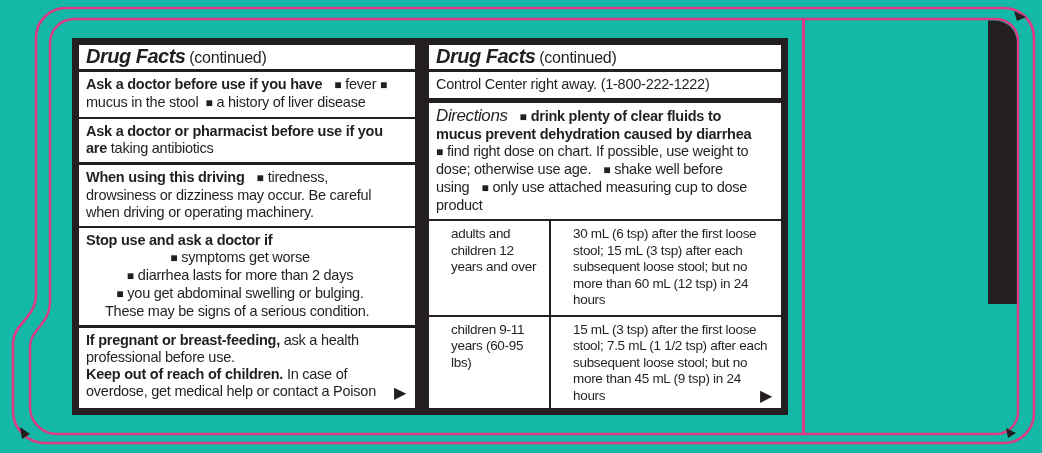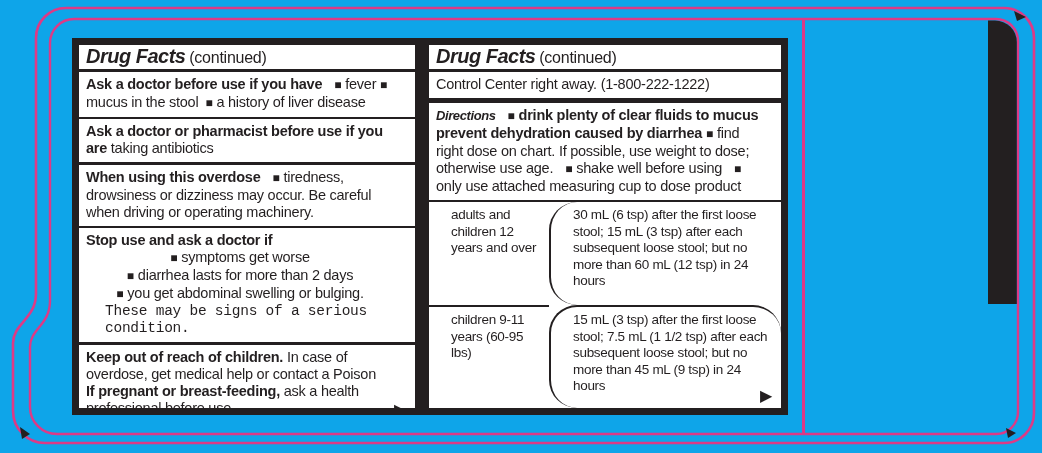--- a/index.html
+++ b/index.html
@@ -1,19 +1,19 @@
 <!DOCTYPE html>
 <html style="--pink: #dd3a86; --ink: #231f20;"><head>
 <meta charset="utf-8">
 <style>
   :root { --pink:#dd3a86; --ink:#231f20; }
   * { box-sizing: border-box; }
   html,body { margin:0; padding:0; background:#ffffff; }
   .stage {
-    position:relative; width:1042px; height:453px; background:#0ea5e9;
+    position:relative; width:1042px; height:453px; background:#14b8a6;
     font-family:"Liberation Sans", sans-serif; color:var(--ink);
     overflow:hidden;
   }
   .diecut { position:absolute; left:0; top:0; width:1042px; height:453px; }
   .diecut .outline { fill:none; stroke:var(--pink); }
   .panel {
     position:absolute; top:38px; height:377px;
     border:7px solid var(--ink); background:#fff;
     font-size:14.5px; line-height:17px; letter-spacing:-0.25px;
     display:flex; flex-direction:column; overflow:hidden;
@@ -24,33 +24,33 @@
   .rule   { height:2.5px; background:var(--ink); flex:none; }
   .rule-thick { height:5px; background:var(--ink); flex:none; }
   .df-title { padding:3px 7px 2px 7px; }
   .df-name  { font-weight:bold; font-style:italic; font-size:20px; letter-spacing:-0.5px; }
   .df-cont  { font-size:16px; }
   b, .bold { font-weight:bold; }
   .gap  { display:inline-block; width:12px; }
   .gap-sm { display:inline-block; width:7px; }
   .bullet { font-size:12px; letter-spacing:0; }
   .bline  { padding-left:0;text-align:center; }
-  .note   { padding-left:19px;font-family:Liberation Mono, monospace; }
+  .note   { padding-left:19px; }
   .arrow-abs {
     position:absolute; right:9px; bottom:4px; font-size:16px; line-height:16px;
   }
-  .dir-name { font-weight:bold; font-style:italic; font-size:13px; letter-spacing:-0.4px; }
+  .dir-name { font-weight:normal; font-style:italic; font-size:17px; letter-spacing:-0.4px; }
   .dose-table {
     flex:1; display:grid;
     grid-template-columns:120px 1fr;
     grid-template-rows:1fr 1fr;
     font-size:13.5px; line-height:16.5px; letter-spacing:-0.3px;
   }
   .dose-table .cell { padding:5px 5px 4px 22px; position:relative; }
-  .dose-table .dose-cell { border-left:2.5px solid var(--ink);border-radius:28px; }
+  .dose-table .dose-cell { border-left:2.5px solid var(--ink); }
   .dose-table .row2 { border-top:2.5px solid var(--ink); }
 </style>
 </head>
 <body>
 
 <div class="stage">
 
   <svg class="diecut" viewBox="0 0 1042 453">
     <path class="outline" stroke-width="2.6" d="M 66,8 H 1004 A 30,30 0 0 1 1034,38 V 413 A 30,30 0 0 1 1004,443 H 45 A 32,32 0 0 1 13,411 V 343 C 13,324 36,318 36,294 V 38 A 30,30 0 0 1 66,8 Z"></path>
     <path class="outline" stroke-width="2.4" d="M 74,19 H 996 A 22,22 0 0 1 1018,41 V 412 A 22,22 0 0 1 996,434 H 57 A 27,27 0 0 1 30,407 V 347 C 30,329 50,325 50,301 V 43 A 24,24 0 0 1 74,19 Z"></path>
@@ -77,45 +77,45 @@
     </div>
     <div class="rule"></div>
 
     <div class="section">
       <b>Ask a doctor or pharmacist before use if you are</b>
       <span>taking antibiotics</span>
     </div>
     <div class="rule"></div>
 
     <div class="section">
-      <b>When using this overdose</b><span class="gap"></span><span class="bullet">■</span>
+      <b>When using this driving</b><span class="gap"></span><span class="bullet">■</span>
       <span>tiredness, drowsiness or dizziness may occur. Be careful when driving or operating machinery.</span>
     </div>
     <div class="rule"></div>
 
     <div class="section">
       <div class="bold">Stop use and ask a doctor if</div>
       <div class="bline"><span class="bullet">■</span>
         <span>symptoms get worse</span></div>
       <div class="bline"><span class="bullet">■</span>
         <span>diarrhea lasts for more than 2 days</span></div>
       <div class="bline"><span class="bullet">■</span>
         <span>you get abdominal swelling or bulging.</span></div>
       <div class="note">These may be signs of a serious condition.</div>
     </div>
     <div class="rule"></div>
 
     <div class="section">
       <div>
+        <b>If pregnant or breast-feeding,</b>
+        <span>ask a health professional before use.</span>
+      </div>
+      <div>
         <b>Keep out of reach of children.</b>
         <span>In case of overdose, get medical help or contact a Poison</span>
-      </div>
-      <div>
-        <b>If pregnant or breast-feeding,</b>
-        <span>ask a health professional before use.</span>
       </div>
       <span class="arrow-abs">▶</span>
     </div>
   </div>
 
   <div class="panel panel-right">
     <div class="df-title">
       <span class="df-name">Drug Facts</span>
       <span class="df-cont">(continued)</span>
     </div>

